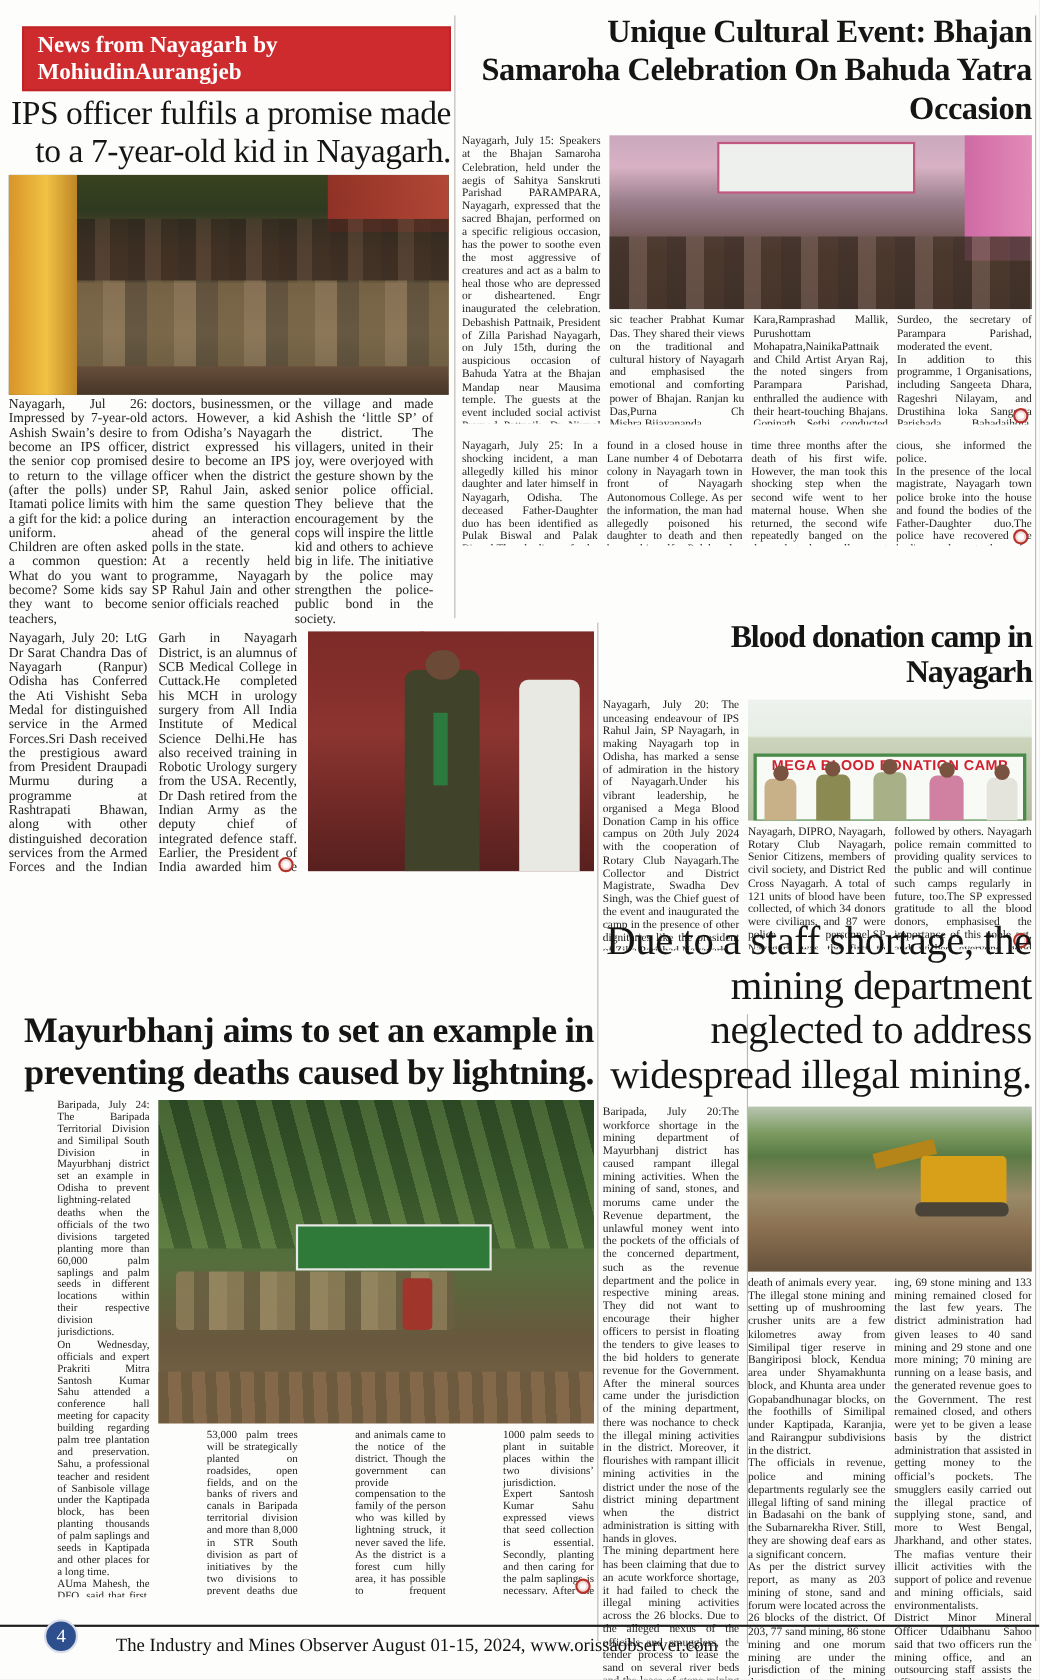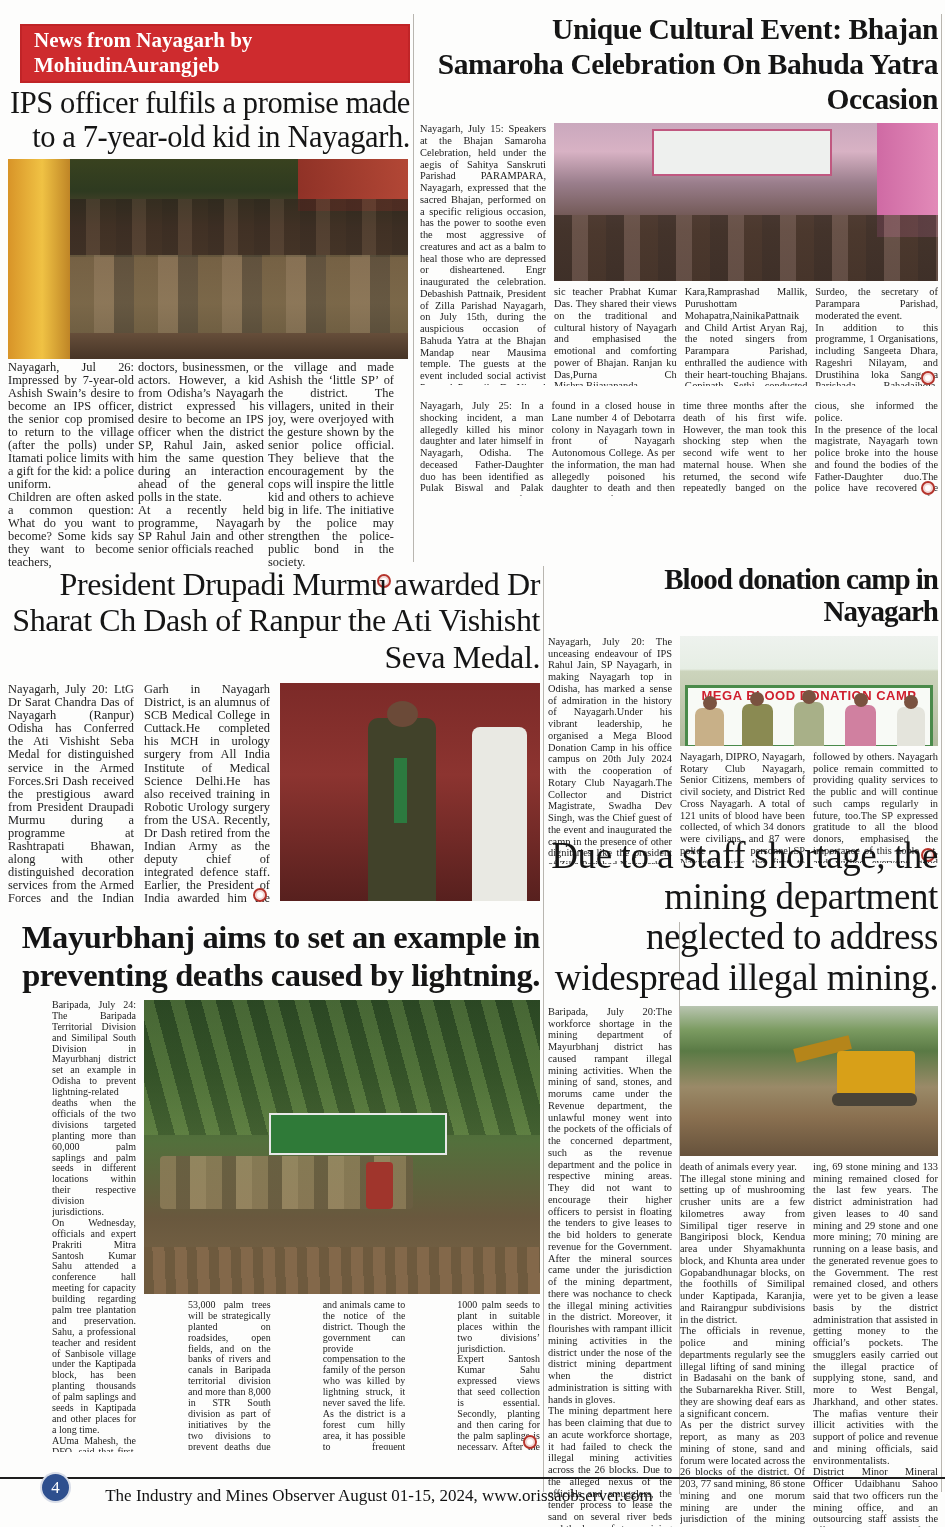--- a/index.html
+++ b/index.html
@@ -174,21 +174,20 @@
         </div>
       <div class="colwrap" style="flex:1">
           <div class="coltext t10" style="height:96px">cious, she informed the police.
 In the presence of the local magistrate, Nayagarh town police broke into the house and found the bodies of the Father-Daughter duo.The police have recovered the bodies and sent them for postmortem.The details awaited.</div>
           <span class="stamp"></span>
         </div>
     </div>
   </section>
 
   <section style="left:8px;top:566px;width:532px;height:344px">
-    <h1 class="hl reg" style="font-size:32px;line-height:1.14">President Drupadi Murmu awarded Dr Sharat Ch Dash of Ranpur the Ati Vishisht Seva Medal.</h1>
     <div class="row" style="gap:10px;margin-top:8px">
       <div class="colwrap" style="width:126px">
           <div class="coltext t12" style="height:220px">Nayagarh, July 20: LtG Dr Sarat Chandra Das of Nayagarh (Ranpur) Odisha has Conferred the Ati Vishisht Seba Medal for distinguished service in the Armed Forces.Sri Dash received the prestigious award from President Draupadi Murmu during a programme at Rashtrapati Bhawan, along with other distinguished decoration services from the Armed Forces and the Indian Coast Guard.DrDash, the son of Lingaraj Dash and Basant Manjari Devi of Raj Ranpur</div>
         </div>
       <div class="colwrap" style="width:126px">
           <div class="coltext t12" style="height:220px">Garh in Nayagarh District, is an alumnus of SCB Medical College in Cuttack.He completed his MCH in urology surgery from All India Institute of Medical Science Delhi.He has also received training in Robotic Urology surgery from the USA. Recently, Dr Dash retired from the Indian Army as the deputy chief of integrated defence staff. Earlier, the President of India awarded him the Yudh Seva Medal for the Kargil War and the Vishisht Seva Medal for distinguished service.</div>
           <span class="stamp"></span>
         </div>
       <div class="photo photo-president" style="flex:1;height:218px">
         <div class="ph officer"></div>

